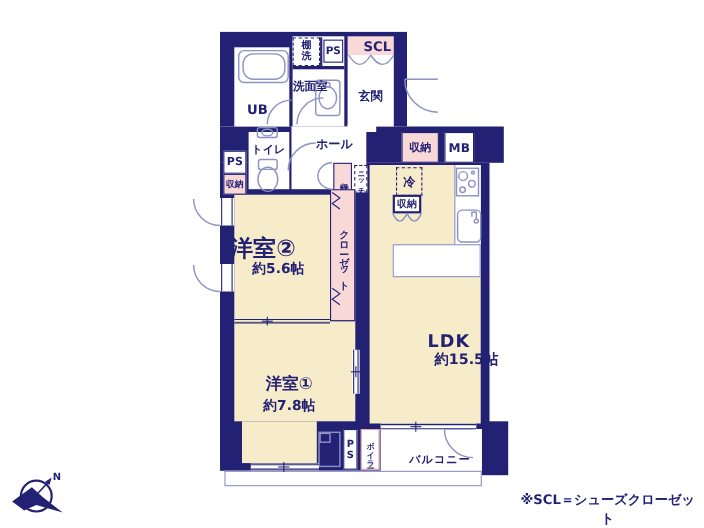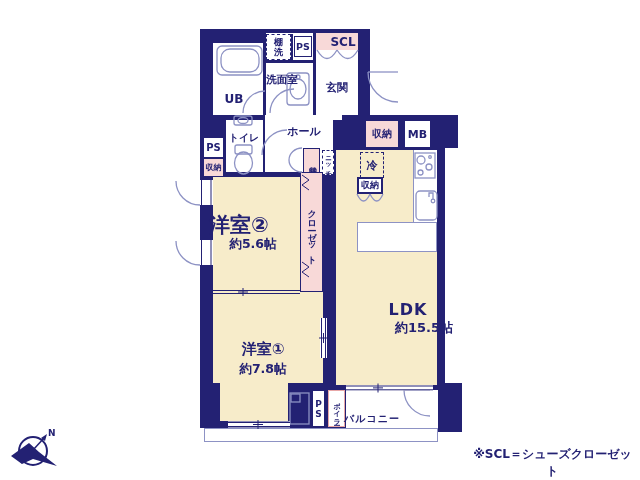--- a/index.html
+++ b/index.html
@@ -203,17 +203,17 @@
   <div class="lbl" style="left:282px;top:80px;font-size:10.5px;">洗面室</div>
   <div class="lbl" style="left:337px;top:88px;font-size:11px;">玄関</div>
   <div class="lbl" style="left:244px;top:137px;font-size:10px;">トイレ</div>
   <div class="lbl" style="left:304px;top:132px;font-size:11px;">ホール</div>
   <div class="lbl" style="left:239px;top:226px;font-size:21px;">洋室②</div>
   <div class="lbl" style="left:253px;top:244px;font-size:12.5px;">約5.6帖</div>
   <div class="lbl" style="left:384px;top:310px;font-size:16px;letter-spacing:1px;margin-left:24px;">LDK</div>
   <div class="lbl" style="left:384px;top:328px;font-size:13px;margin-left:40px;">約15.5帖</div>
   <div class="lbl" style="left:263px;top:349px;font-size:15px;">洋室①</div>
   <div class="lbl" style="left:263px;top:369px;font-size:12.5px;">約7.8帖</div>
-  <div class="lbl" style="left:372px;top:418px;font-size:10px;letter-spacing:1px;">バルコニー</div>
+  <div class="lbl" style="left:400px;top:418px;font-size:10px;letter-spacing:1px;">バルコニー</div>
 
   <div class="note" style="left:470px;top:446px;width:165px;font-size:12px;text-align:center;">※SCL＝シューズクローゼット</div>
 
 </div>
 
 </body></html>

